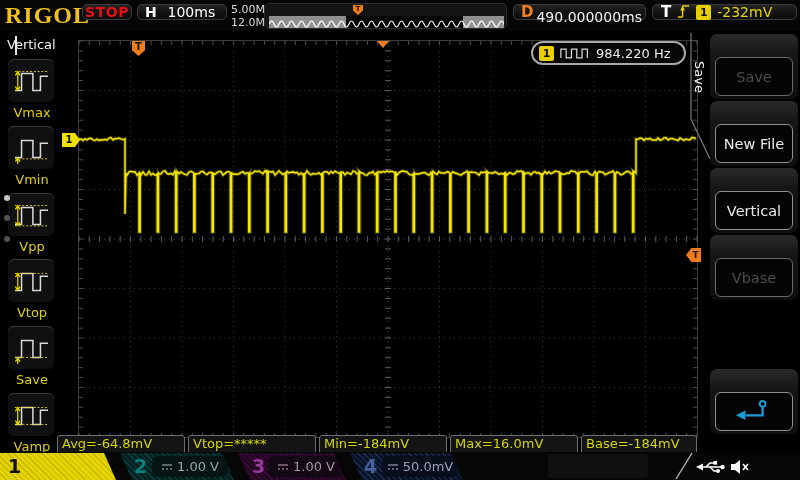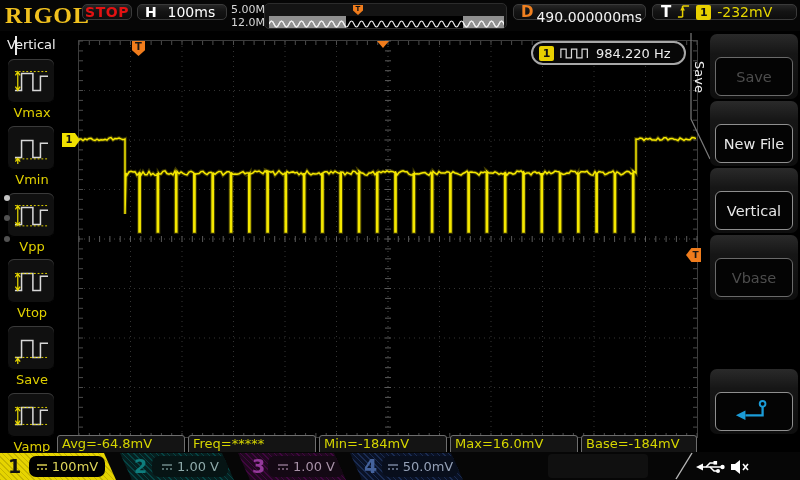--- a/index.html
+++ b/index.html
@@ -251,36 +251,29 @@
         <svg viewBox="0 0 44 26" width="42" height="25">
           <circle cx="31" cy="5" r="3" stroke="#1b9cd8" stroke-width="2" fill="none"></circle>
           <path d="M31,8 V17 H13" stroke="#1b9cd8" stroke-width="2.4" fill="none"></path>
           <polygon points="13,12 13,22 3,17" fill="#1b9cd8"></polygon>
         </svg>
       </div>
     </div>
   </div>
 
   <div class="meas" style="left:57px;width:128px">Avg=-64.8mV</div>
-  <div class="meas" style="left:188px;width:128px">Freq=*****</div>
+  <div class="meas" style="left:188px;width:128px">Vtop=*****</div>
   <div class="meas" style="left:319px;width:128px">Min=-184mV</div>
   <div class="meas" style="left:450px;width:128px">Max=16.0mV</div>
   <div class="meas" style="left:581px;width:116px">Base=-184mV</div>
   <div class="meas-underline"></div>
 
   <div class="chbar">
     <div class="chblk ch1" style="left:0;width:116px">
       <span class="num" style="left:8px;color:#111">1</span>
-      <div class="vbox" style="left:29px;background:#000;color:#ddd45a">
-        <svg viewBox="0 0 12 8" width="12" height="8">
-          <path d="M1,2 H11" stroke="#d8cc50" stroke-width="1.3"></path>
-            <path d="M1,6 H3 M5,6 H7 M9,6 H11" stroke="#d8cc50" stroke-width="1.3"></path>
-        </svg>
-        <span>100mV</span>
-      </div>
     </div>
     <div class="chblk chsl ch2" style="left:120px;width:114px">
       <span class="num" style="left:14px;color:#0e7d7d">2</span>
       <div class="vbox" style="left:32px;background:#061414;color:#8faaaa">
         <svg viewBox="0 0 12 8" width="12" height="8">
           <path d="M1,2 H11" stroke="#6f8a8a" stroke-width="1.3"></path>
             <path d="M1,6 H3 M5,6 H7 M9,6 H11" stroke="#6f8a8a" stroke-width="1.3"></path>
         </svg>
         <span>1.00 V</span>
       </div>

